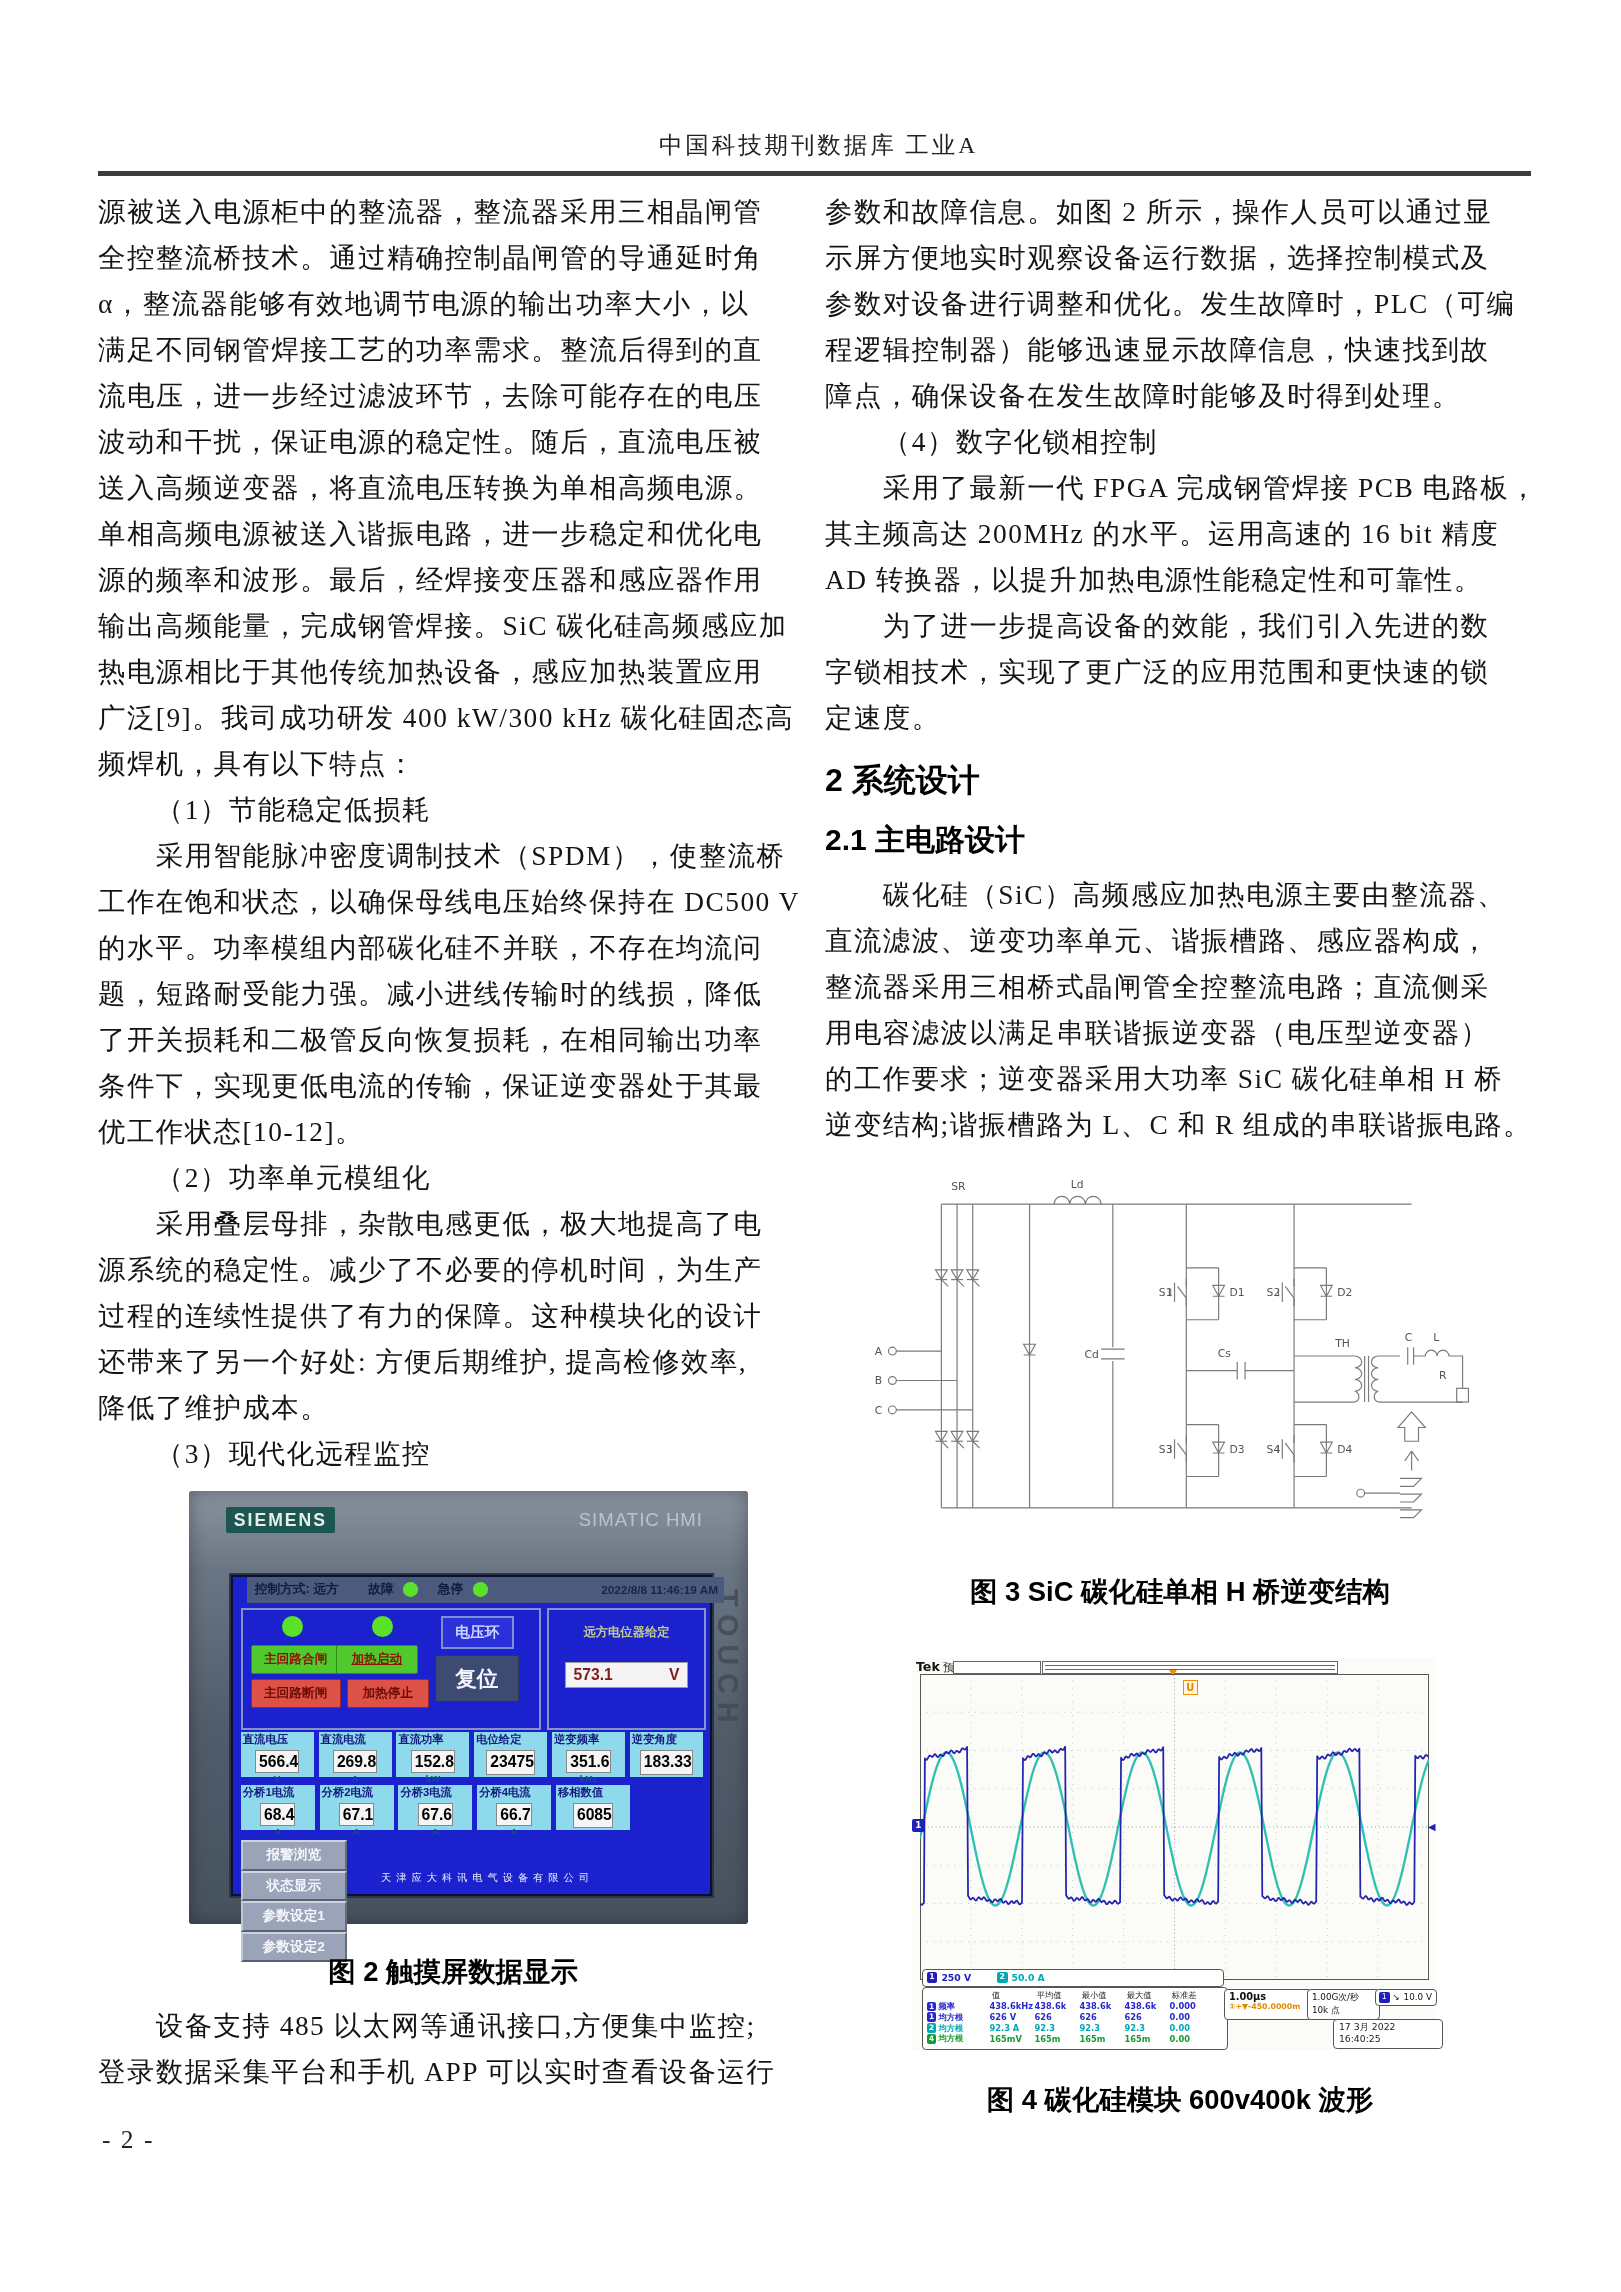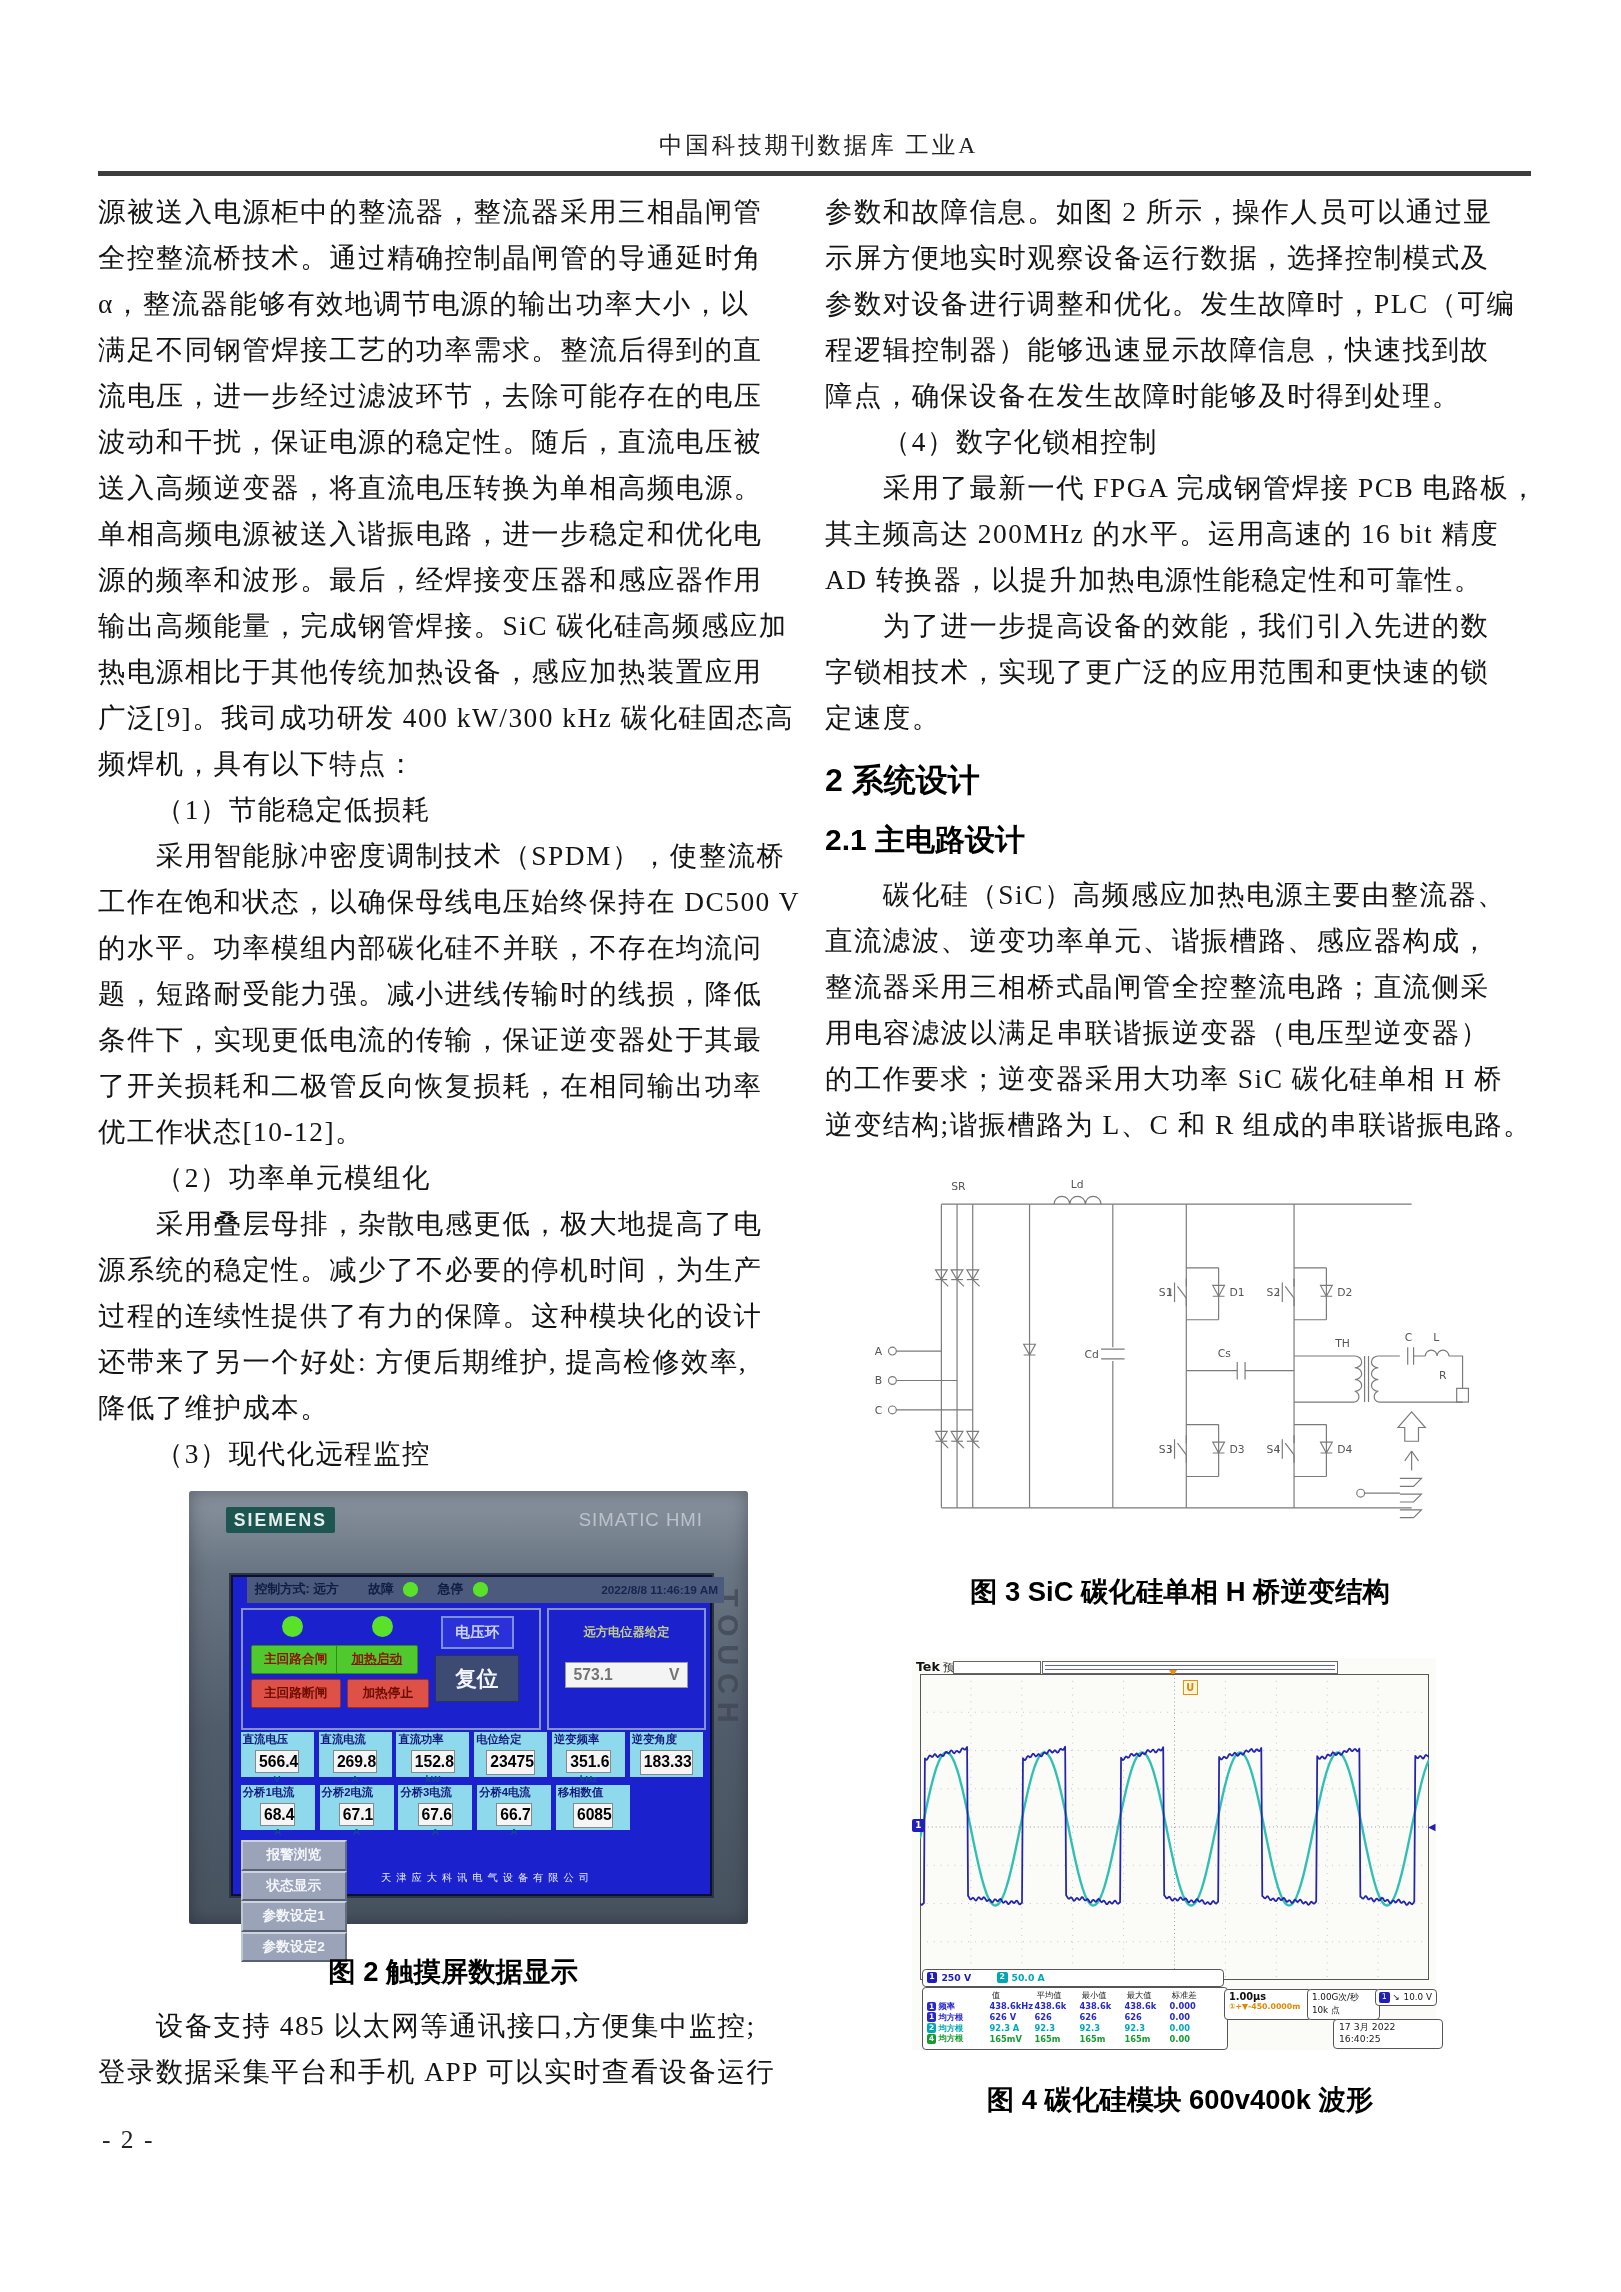--- a/index.html
+++ b/index.html
@@ -97,21 +97,21 @@
     position:absolute; left:192px; top:45px; width:82px; height:45px; background:#3d4a72;
     color:#f2f4ff; font-family:"Liberation Sans",sans-serif; font-weight:bold; font-size:21.6px;
     display:flex; align-items:center; justify-content:center; border:1px solid #2a3454;
   }
   .hmi-rpanel {
     position:absolute; left:314px; top:31px; width:155px; height:118px; border:2px solid #8593c8;
   }
   .rp-label { margin-top:13.7px; text-align:center; color:#c3cc8e; font-family:"Liberation Sans",sans-serif;
     font-weight:bold; font-size:12.3px; }
   .rp-valbox {
-    margin:21.6px auto 0; width:106px; height:23.5px; background:#f4f4f4; color:#737373;
+    margin:21.6px auto 0; width:106px; height:23.5px; background:#f4f4f4; color:#7f1d1d;
     font-family:"Liberation Sans",sans-serif; font-weight:bold; font-size:15.7px;
     display:flex; align-items:center; justify-content:space-between; padding:0 7.8px; border:1px solid #999;
   }
   .readout-row { position:absolute; left:7.8px; width:462px; display:flex; gap:4.9px; }
   .row1 { top:155px; } .row2 { top:208px; }
   .ro-cell { flex:1; display:flex; flex-direction:column; }
   .ro-label {
     background:#8ed9ec; color:#141a7e; font-family:"Liberation Sans",sans-serif; font-weight:bold;
     font-size:11.3px; height:15.7px; line-height:15.7px; padding-left:2px; white-space:nowrap; overflow:hidden;
   }
@@ -196,22 +196,22 @@
       <div class="tline">源的频率和波形。最后，经焊接变压器和感应器作用</div>
       <div class="tline">输出高频能量，完成钢管焊接。SiC 碳化硅高频感应加</div>
       <div class="tline">热电源相比于其他传统加热设备，感应加热装置应用</div>
       <div class="tline">广泛[9]。我司成功研发 400 kW/300 kHz 碳化硅固态高</div>
       <div class="tline">频焊机，具有以下特点：</div>
       <div class="tline">　　（1）节能稳定低损耗</div>
       <div class="tline">　　采用智能脉冲密度调制技术（SPDM），使整流桥</div>
       <div class="tline">工作在饱和状态，以确保母线电压始终保持在 DC500 V</div>
       <div class="tline">的水平。功率模组内部碳化硅不并联，不存在均流问</div>
       <div class="tline">题，短路耐受能力强。减小进线传输时的线损，降低</div>
+      <div class="tline">了开关损耗和二极管反向恢复损耗，在相同输出功率</div>
       <div class="tline">条件下，实现更低电流的传输，保证逆变器处于其最</div>
-      <div class="tline">了开关损耗和二极管反向恢复损耗，在相同输出功率</div>
       <div class="tline">优工作状态[10-12]。</div>
       <div class="tline">　　（2）功率单元模组化</div>
       <div class="tline">　　采用叠层母排，杂散电感更低，极大地提高了电</div>
       <div class="tline">源系统的稳定性。减少了不必要的停机时间，为生产</div>
       <div class="tline">过程的连续性提供了有力的保障。这种模块化的设计</div>
       <div class="tline">还带来了另一个好处: 方便后期维护, 提高检修效率,</div>
       <div class="tline">降低了维护成本。</div>
       <div class="tline">　　（3）现代化远程监控</div>
     </div>
 

